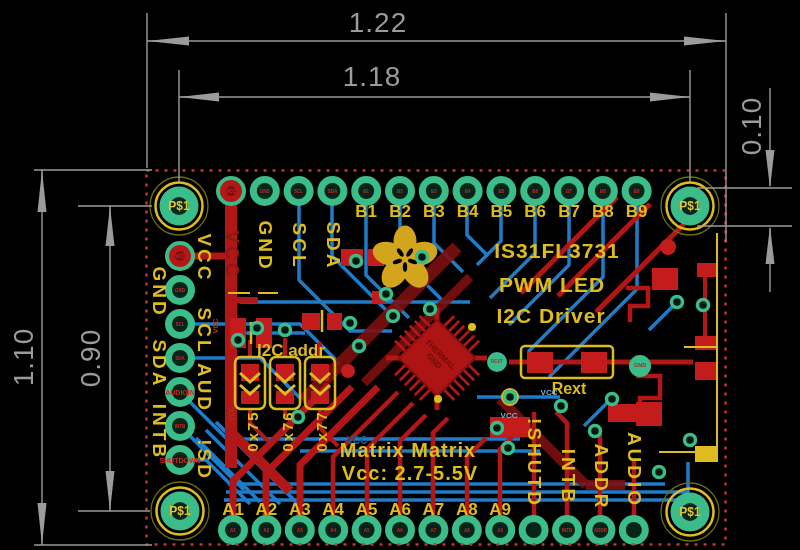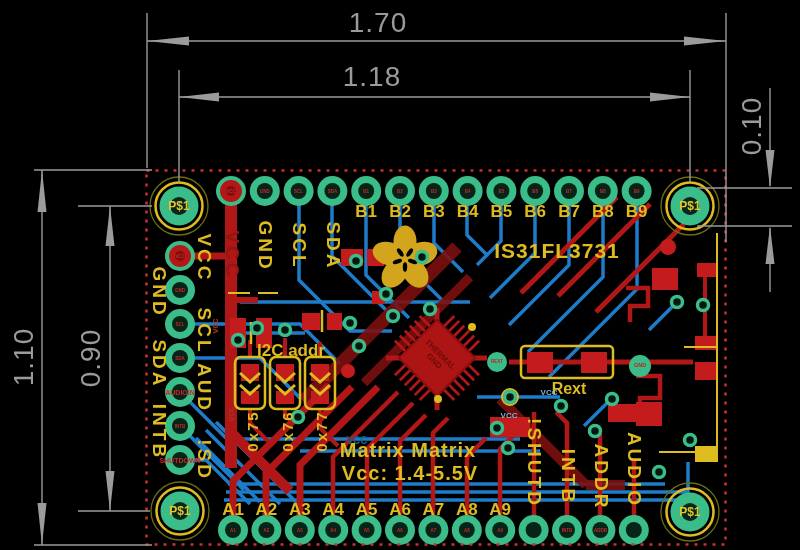--- a/index.html
+++ b/index.html
@@ -457,30 +457,32 @@
         <path class="dimline" d="M78,511 H150"></path>
       <path class="dimline" d="M770,88 V186"></path>
         <polygon class="dimarrow" points="770,188 765.5,150 774.5,150"></polygon>
       <path class="dimline" d="M770,228 V292"></path>
         <polygon class="dimarrow" points="770,226 765.5,264 774.5,264"></polygon>
       <path class="dimline" d="M697,188 H792"></path>
         <path class="dimline" d="M697,226 H792"></path>
     </g>
   </svg>
 
-  <div class="t dimtxt" style="left:378px;top:23px;">1.70</div>
+  <div class="t dimtxt" style="left:378px;top:23px;">1.22</div>
   <div class="t dimtxt" style="left:372px;top:77px;">1.18</div>
   <div class="t dimtxt vu" style="left:24px;top:357px;">1.10</div>
   <div class="t dimtxt vu" style="left:91px;top:358px;">0.90</div>
   <div class="t dimtxt vu" style="left:752px;top:126px;">0.10</div>
 
   <div class="t title" style="left:557px;top:250px;">IS31FL3731</div>
+  <div class="t title" style="left:552px;top:284px;">PWM LED</div>
+  <div class="t title" style="left:551px;top:315px;">I2C Driver</div>
   <div class="t" style="left:291px;top:350px;font-size:17px;">I2C addr</div>
   <div class="t info" style="left:408px;top:450px;">Matrix Matrix</div>
-  <div class="t info" style="left:410px;top:473px;">Vcc: 1.4-5.5V</div>
+  <div class="t info" style="left:410px;top:473px;">Vcc: 2.7-5.5V</div>
   <div class="t" style="left:569px;top:389px;font-size:16px;">Rext</div>
 
   <div class="t pdollar" style="left:179px;top:206px;">P$1</div>
   <div class="t pdollar" style="left:690px;top:206px;">P$1</div>
   <div class="t pdollar" style="left:180px;top:511px;">P$1</div>
   <div class="t pdollar" style="left:690px;top:512px;">P$1</div>
 
   <div class="t" id="thermal" style="left:437px;top:358px;">THERMAL GND</div>
 
   <div id="gen-labels">

